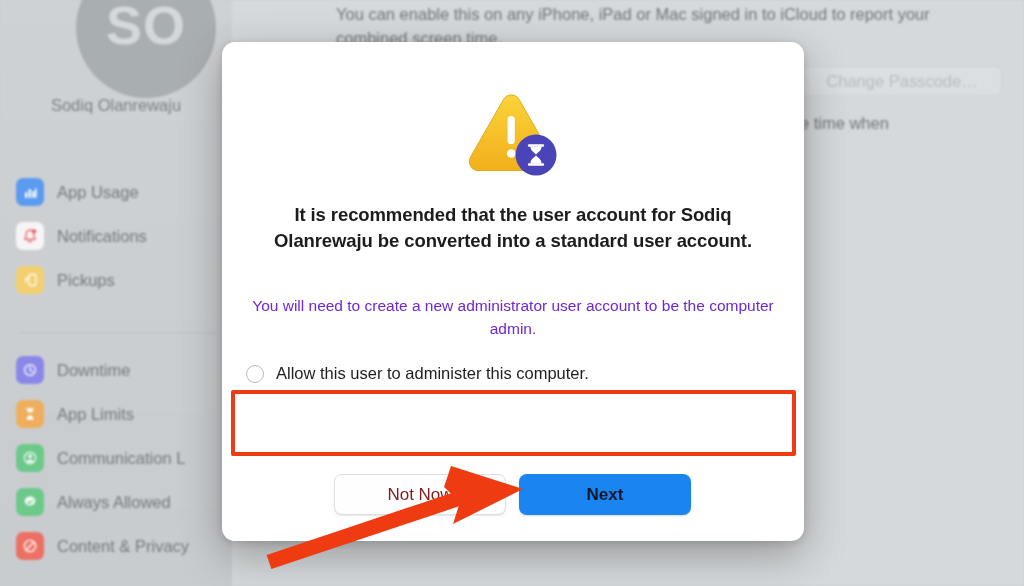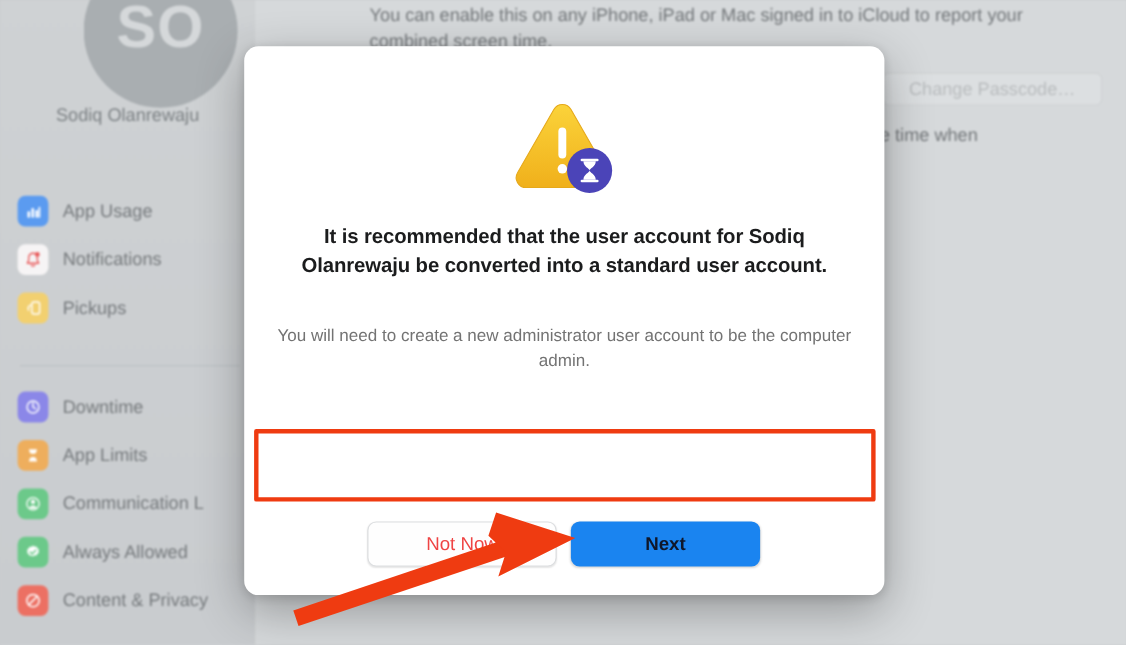--- a/index.html
+++ b/index.html
@@ -97,21 +97,21 @@
   #headline {
     position:absolute; left:34px; top:160px; width:514px;
     text-align:center;
     font-size:18.5px; font-weight:bold; line-height:26px; color:#1b1c1d;
     letter-spacing:-0.1px;
   }
   
   #subtext {
     position:absolute; left:26px; top:252px; width:530px;
     text-align:center;
-    font-size:15.5px; line-height:23px; color:#737373;
+    font-size:15.5px; line-height:23px; color:#6d28d9;
   }
 
   
   #radio-group { position:absolute; left:24px; top:316px; width:534px; }
   .radio-row { display:flex; align-items:flex-start; }
   .radio-dot {
     width:18px; height:18px; border-radius:50%; flex:none;
     border:1.4px solid #b9bcbf; background:#fff;
     margin-top:1px; margin-right:12px;
     position:relative;
@@ -138,21 +138,21 @@
   }
 
   
   #btn-row { position:absolute; left:0; top:432px; width:582px; height:44px; }
   #btn-notnow {
     position:absolute; left:112px; top:0;
     width:172px; height:41px; border-radius:8px;
     background:#fefefe; border:1px solid #dcdee0;
     box-shadow:0 1px 1.5px rgba(0,0,0,.10);
     display:flex; align-items:center; justify-content:center;
-    font-size:17px; color:#ef4444;
+    font-size:17px; color:#7f1d1d;
   }
   #btn-next {
     position:absolute; left:297px; top:0;
     width:172px; height:41px; border-radius:8px;
     background:#1a84f0; border:none;
     box-shadow:0 1px 2px rgba(0,0,0,.16);
     display:flex; align-items:center; justify-content:center;
     font-size:17px; font-weight:bold; color:#0f172a;
   }
 
@@ -292,20 +292,24 @@
       </g>
       <path d="M71.4 59.6h11.2c0 5.2-5.6 6.3-5.6 8.4 0 2.1 5.6 3.2 5.6 8.4H71.4c0-5.2 5.6-6.3 5.6-8.4 0-2.1-5.6-3.2-5.6-8.4z" fill="#fff"></path>
     </svg>
   </div>
 
   <div id="headline">It is recommended that the user account for Sodiq Olanrewaju be converted into a standard user account.</div>
   <div id="subtext">You will need to create a new administrator user account to be the computer admin.</div>
 
   <div id="radio-group">
 
+    <div class="radio-row" id="radio-row-1">
+      <span class="radio-dot"></span>
+      <span class="radio-label">Allow this user to administer this computer.</span>
+    </div>
 
   </div>
 
   <div id="btn-row">
     <div id="btn-notnow">Not Now</div>
     <div id="btn-next">Next</div>
   </div>
 </div>
 
 <div id="red-box"></div>

